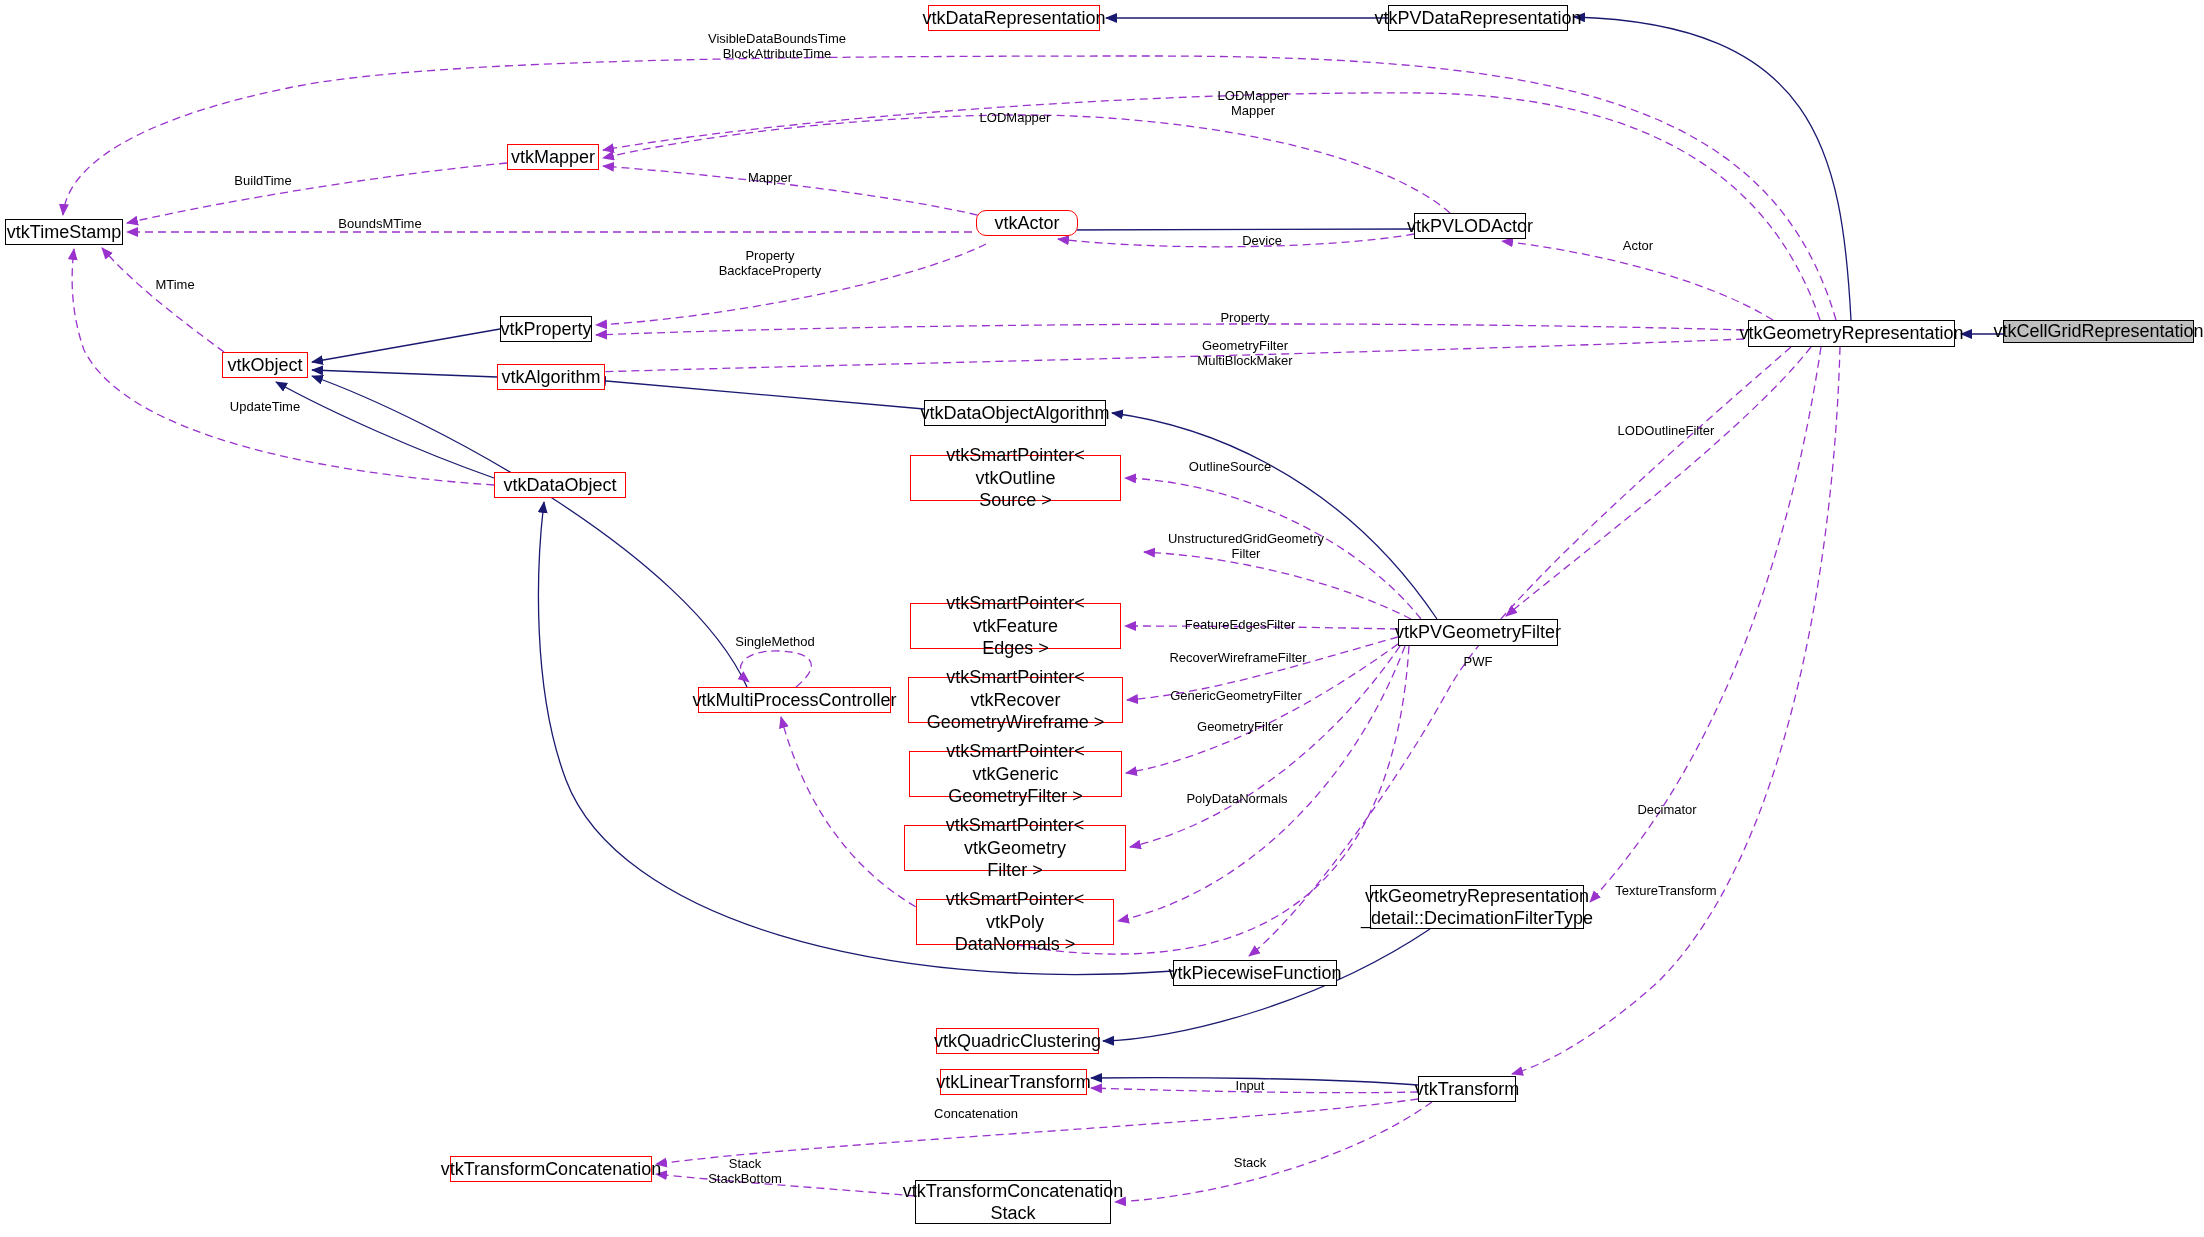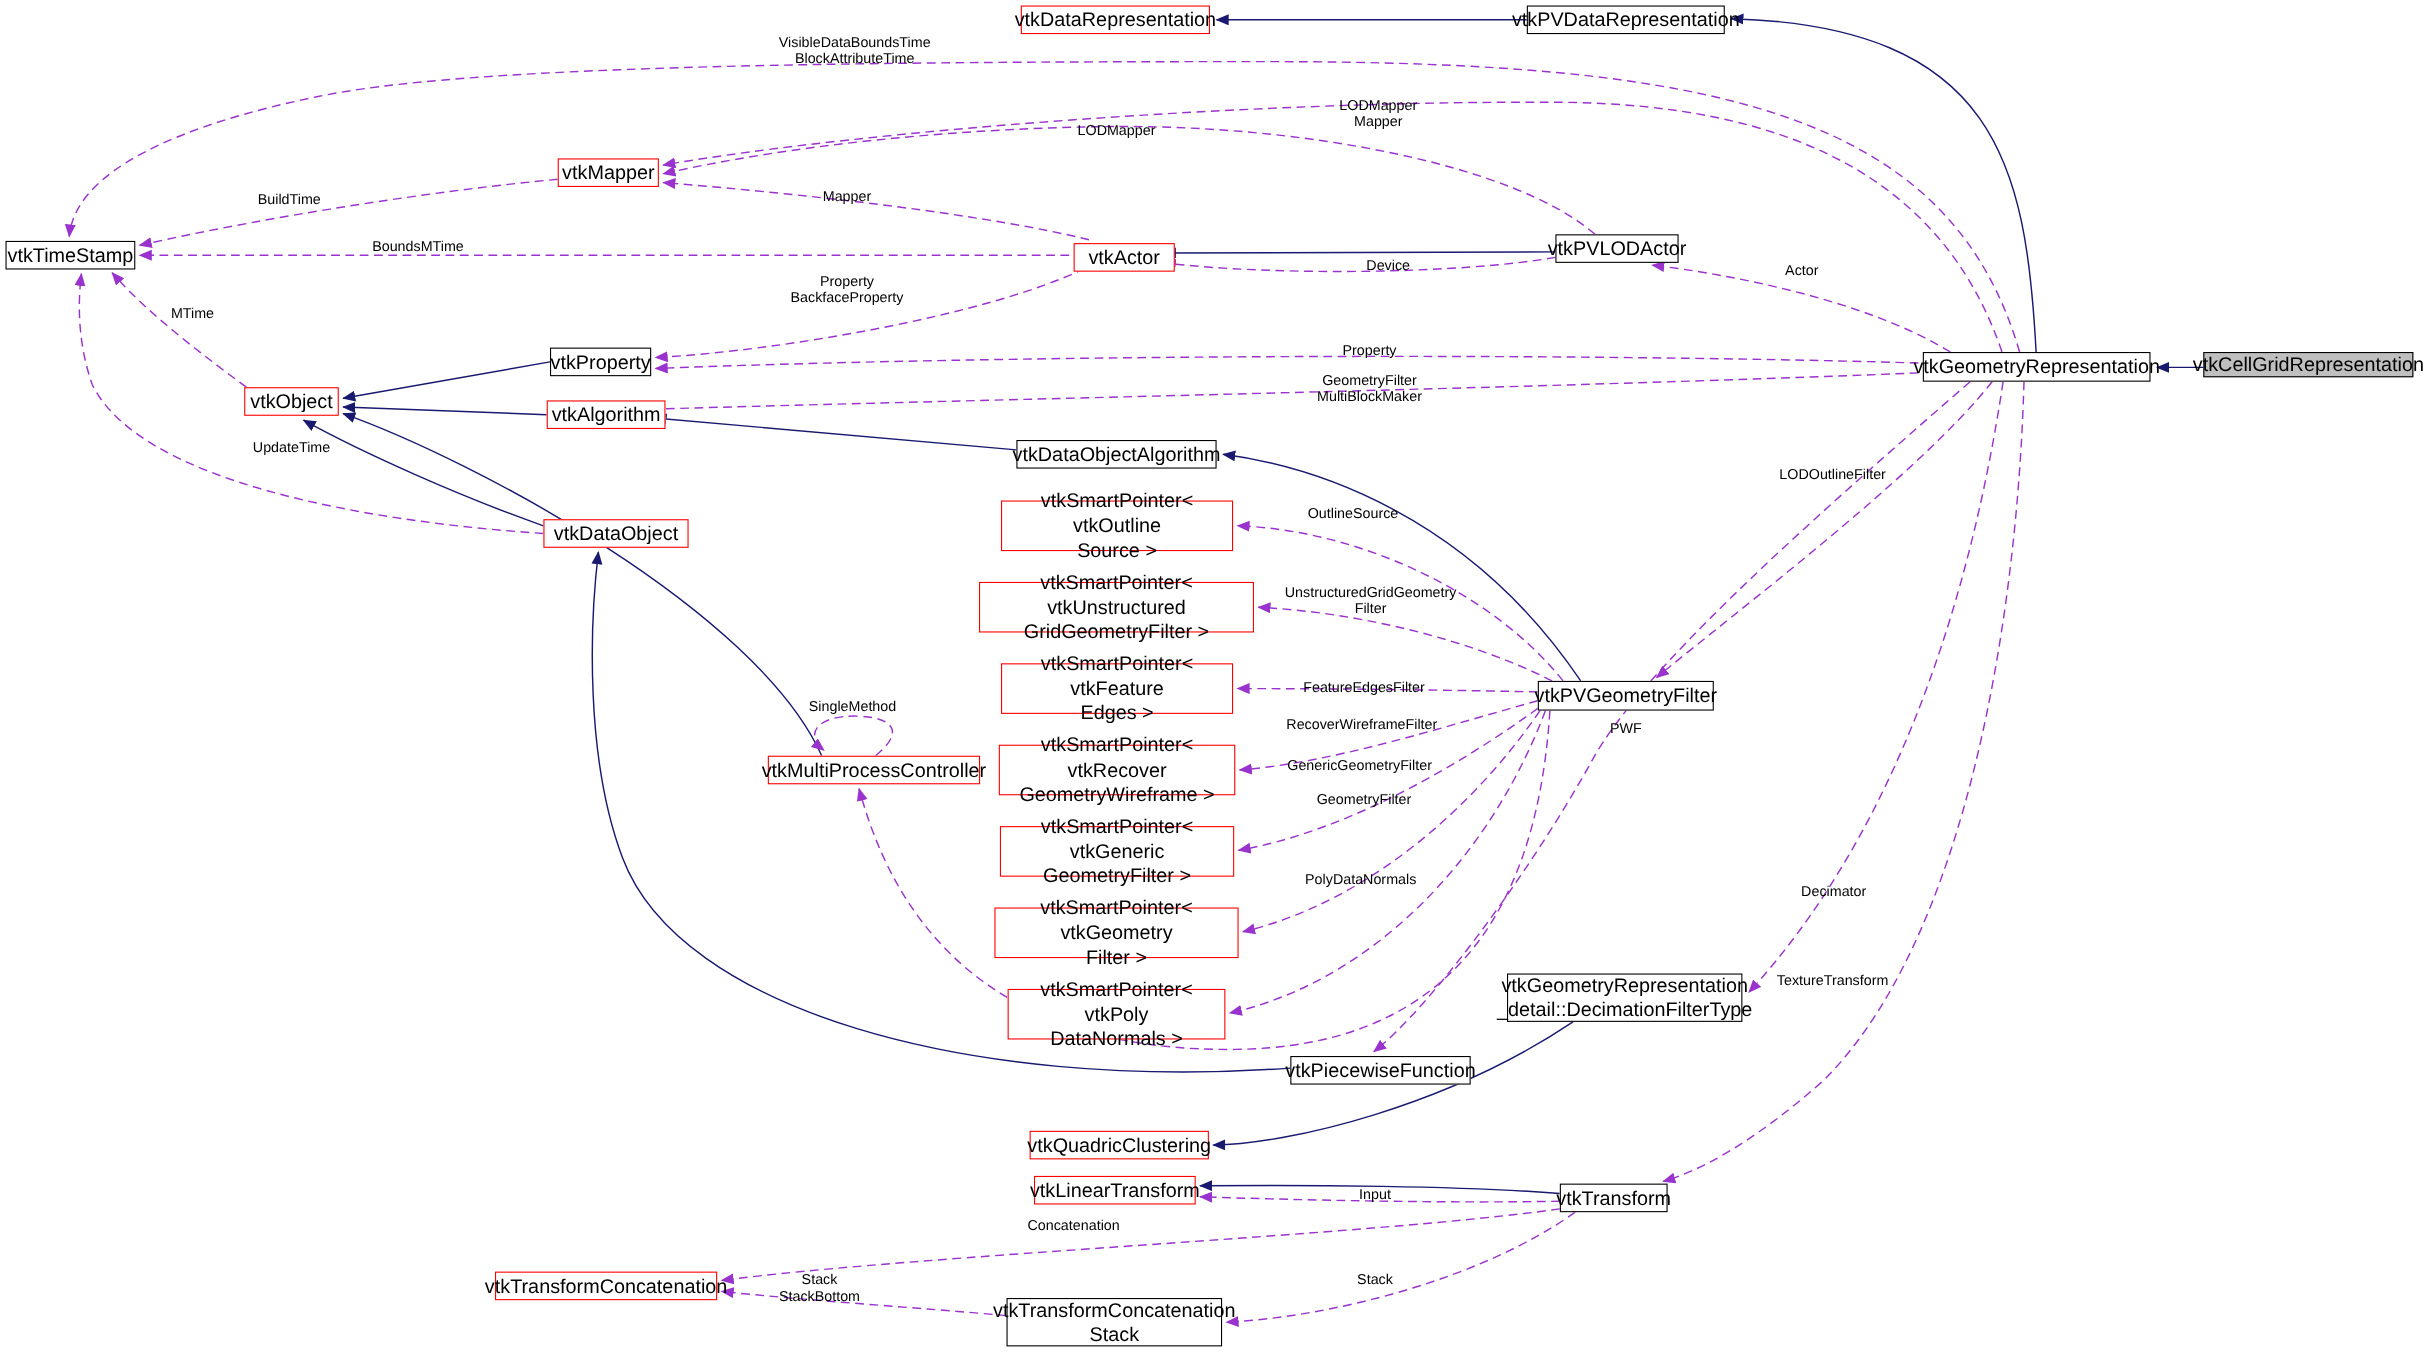--- a/index.html
+++ b/index.html
@@ -116,33 +116,31 @@
     <div class="edge-label" style="left: 775px; top: 642px;">SingleMethod</div>
     <div class="edge-label" style="left: 1250px; top: 1086px;">Input</div>
     <div class="edge-label" style="left: 976px; top: 1114px;">Concatenation</div>
     <div class="edge-label" style="left: 745px; top: 1171px;">Stack
 StackBottom</div>
     <div class="edge-label" style="left: 1250px; top: 1163px;">Stack</div>
     <div class="node red" style="left: 928px; top: 5px; width: 172px; height: 26px;">vtkDataRepresentation</div>
     <div class="node black" style="left: 1388px; top: 5px; width: 180px; height: 26px;">vtkPVDataRepresentation</div>
     <div class="node black" style="left: 5px; top: 219px; width: 118px; height: 26px;">vtkTimeStamp</div>
     <div class="node red" style="left: 507px; top: 144px; width: 92px; height: 26px;">vtkMapper</div>
-    <div class="node red" style="left: 976px; top: 221px; width: 92px; height: 26px;">vtkActor</div>
+    <div class="node red" style="left: 976px; top: 210px; width: 102px; height: 26px; border-radius: 10px;">vtkActor</div>
     <div class="node black" style="left: 1414px; top: 213px; width: 112px; height: 26px;">vtkPVLODActor</div>
     <div class="node black" style="left: 1748px; top: 320px; width: 207px; height: 27px;">vtkGeometryRepresentation</div>
     <div class="node gray" style="left: 2003px; top: 320px; width: 191px; height: 23px;">vtkCellGridRepresentation</div>
     <div class="node black" style="left: 500px; top: 316px; width: 92px; height: 26px;">vtkProperty</div>
     <div class="node red" style="left: 222px; top: 352px; width: 86px; height: 26px;">vtkObject</div>
     <div class="node red" style="left: 497px; top: 364px; width: 108px; height: 26px;">vtkAlgorithm</div>
     <div class="node black" style="left: 924px; top: 400px; width: 182px; height: 26px;">vtkDataObjectAlgorithm</div>
     <div class="node red" style="left: 494px; top: 472px; width: 132px; height: 26px;">vtkDataObject</div>
     <div class="node red" style="left: 910px; top: 455px; width: 211px; height: 46px;">vtkSmartPointer&lt; vtkOutline
 Source &gt;</div>
-    <div class="node red" style="left: 890px; top: 529px; width: 250px; height: 46px;">vtkSmartPointer&lt; vtkUnstructured
-GridGeometryFilter &gt;</div>
     <div class="node red" style="left: 910px; top: 603px; width: 211px; height: 46px;">vtkSmartPointer&lt; vtkFeature
 Edges &gt;</div>
     <div class="node red" style="left: 908px; top: 677px; width: 215px; height: 46px;">vtkSmartPointer&lt; vtkRecover
 GeometryWireframe &gt;</div>
     <div class="node red" style="left: 909px; top: 751px; width: 213px; height: 46px;">vtkSmartPointer&lt; vtkGeneric
 GeometryFilter &gt;</div>
     <div class="node red" style="left: 904px; top: 825px; width: 222px; height: 46px;">vtkSmartPointer&lt; vtkGeometry
 Filter &gt;</div>
     <div class="node red" style="left: 916px; top: 899px; width: 198px; height: 46px;">vtkSmartPointer&lt; vtkPoly
 DataNormals &gt;</div>

